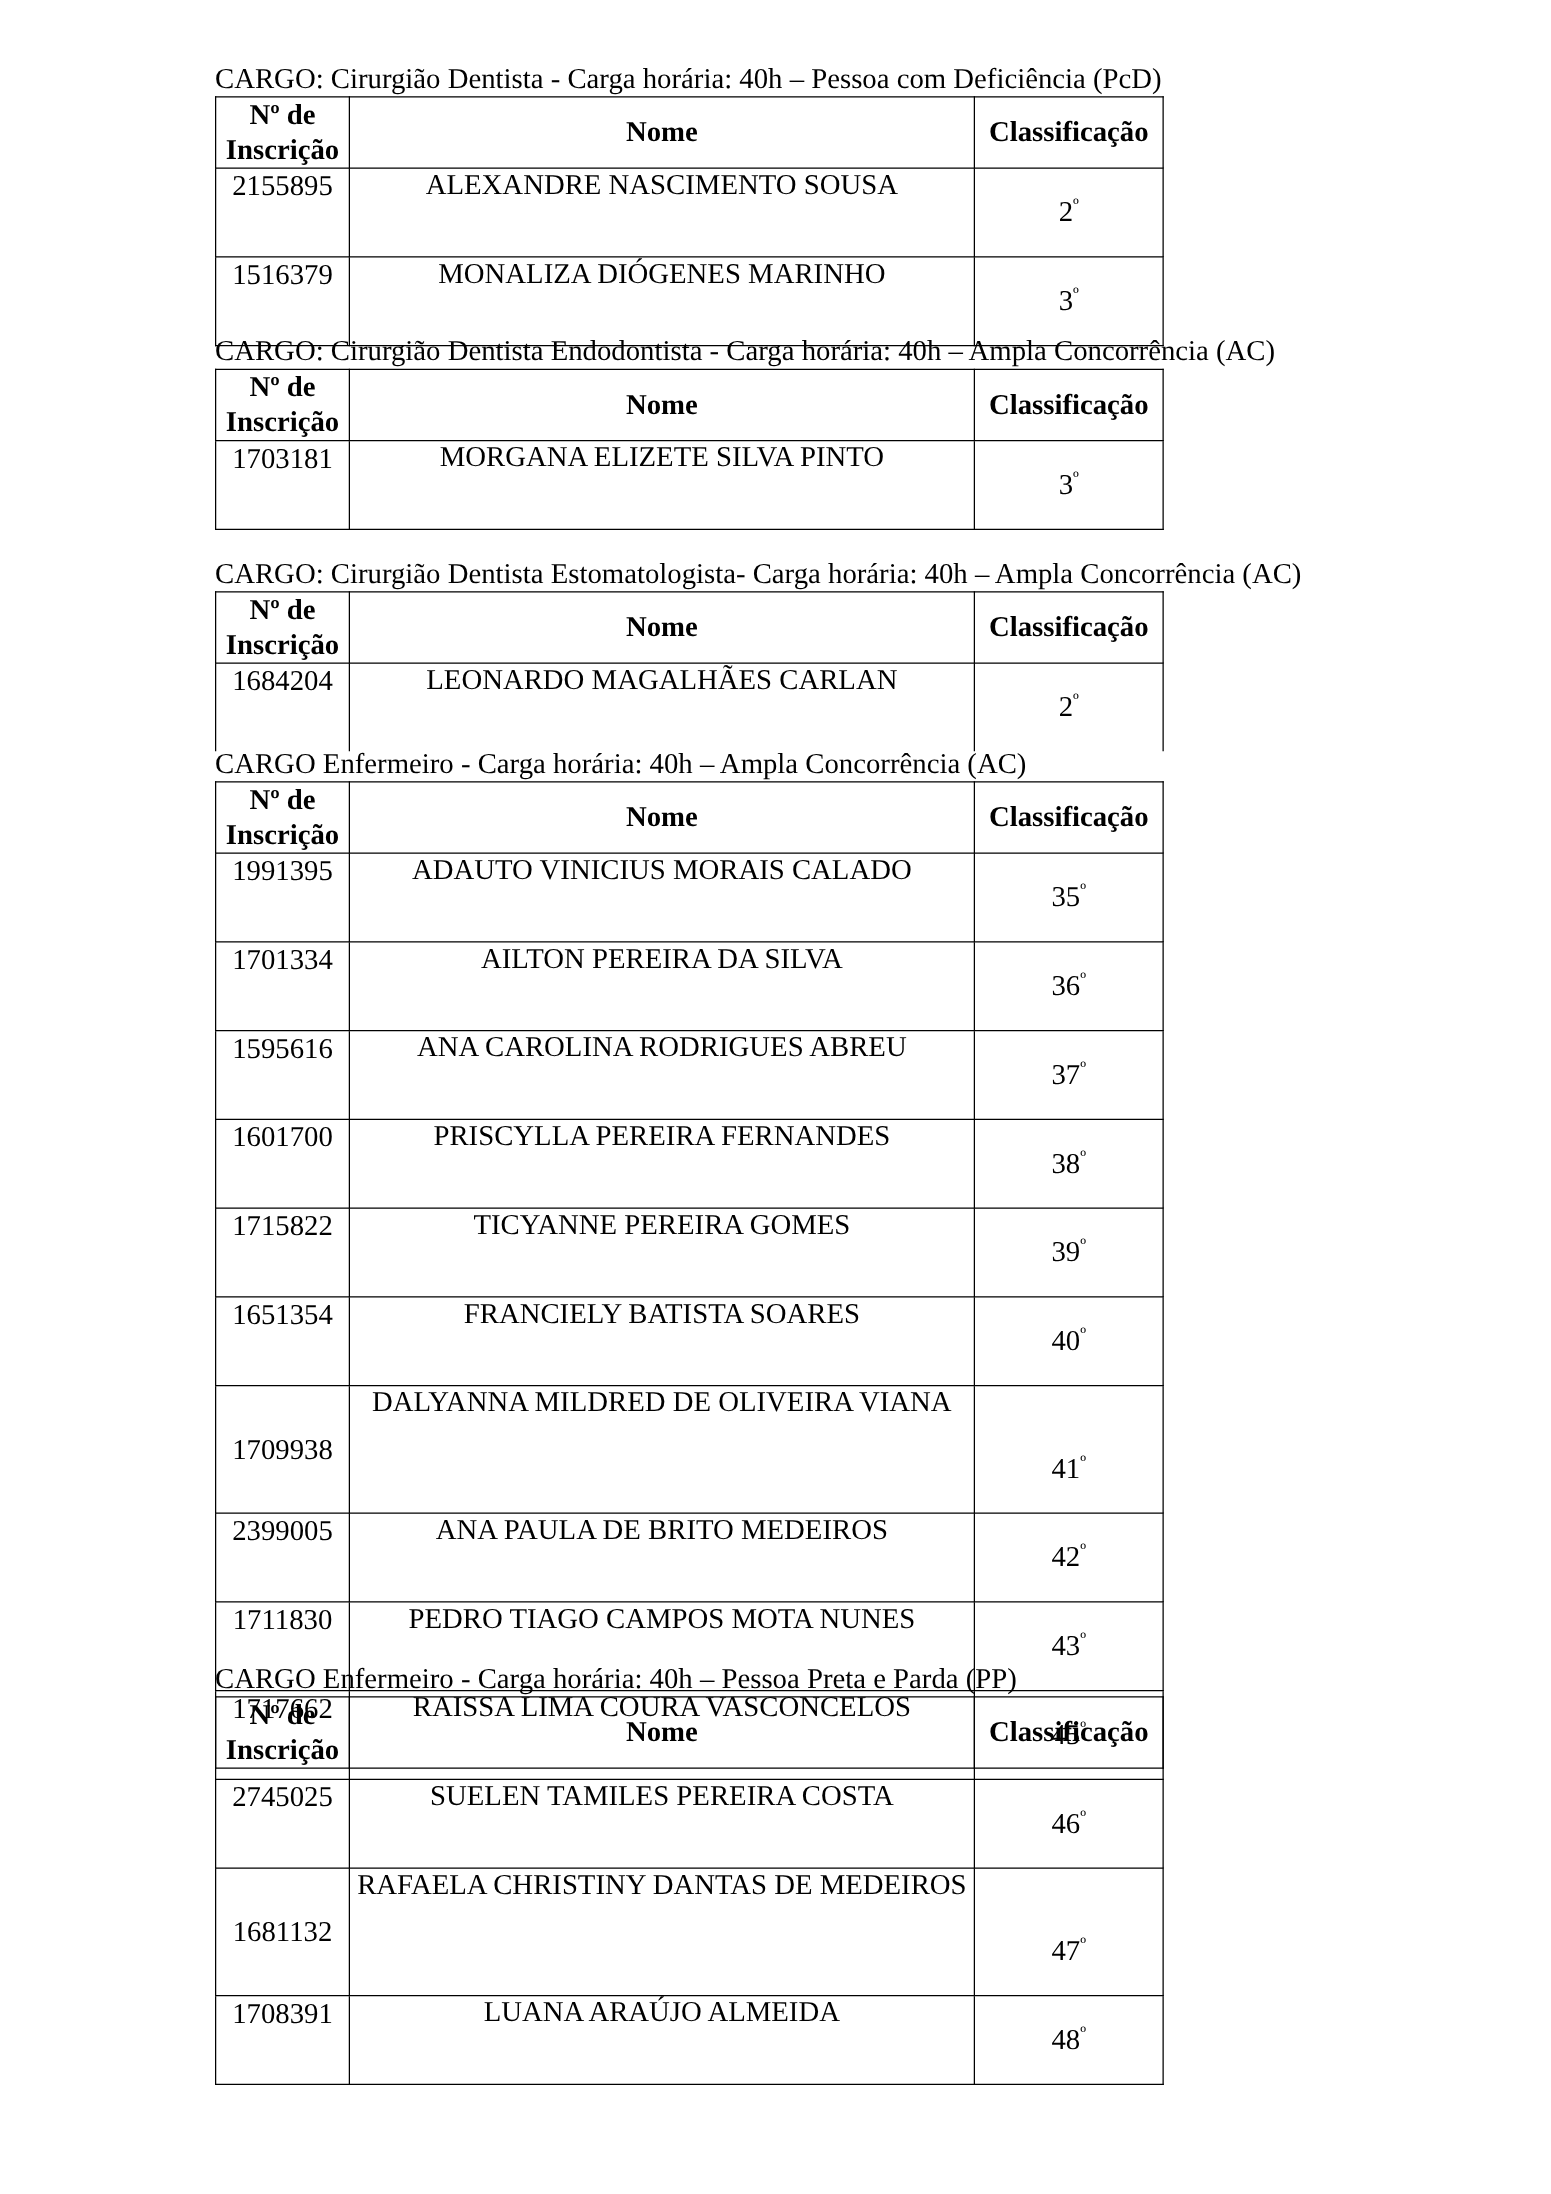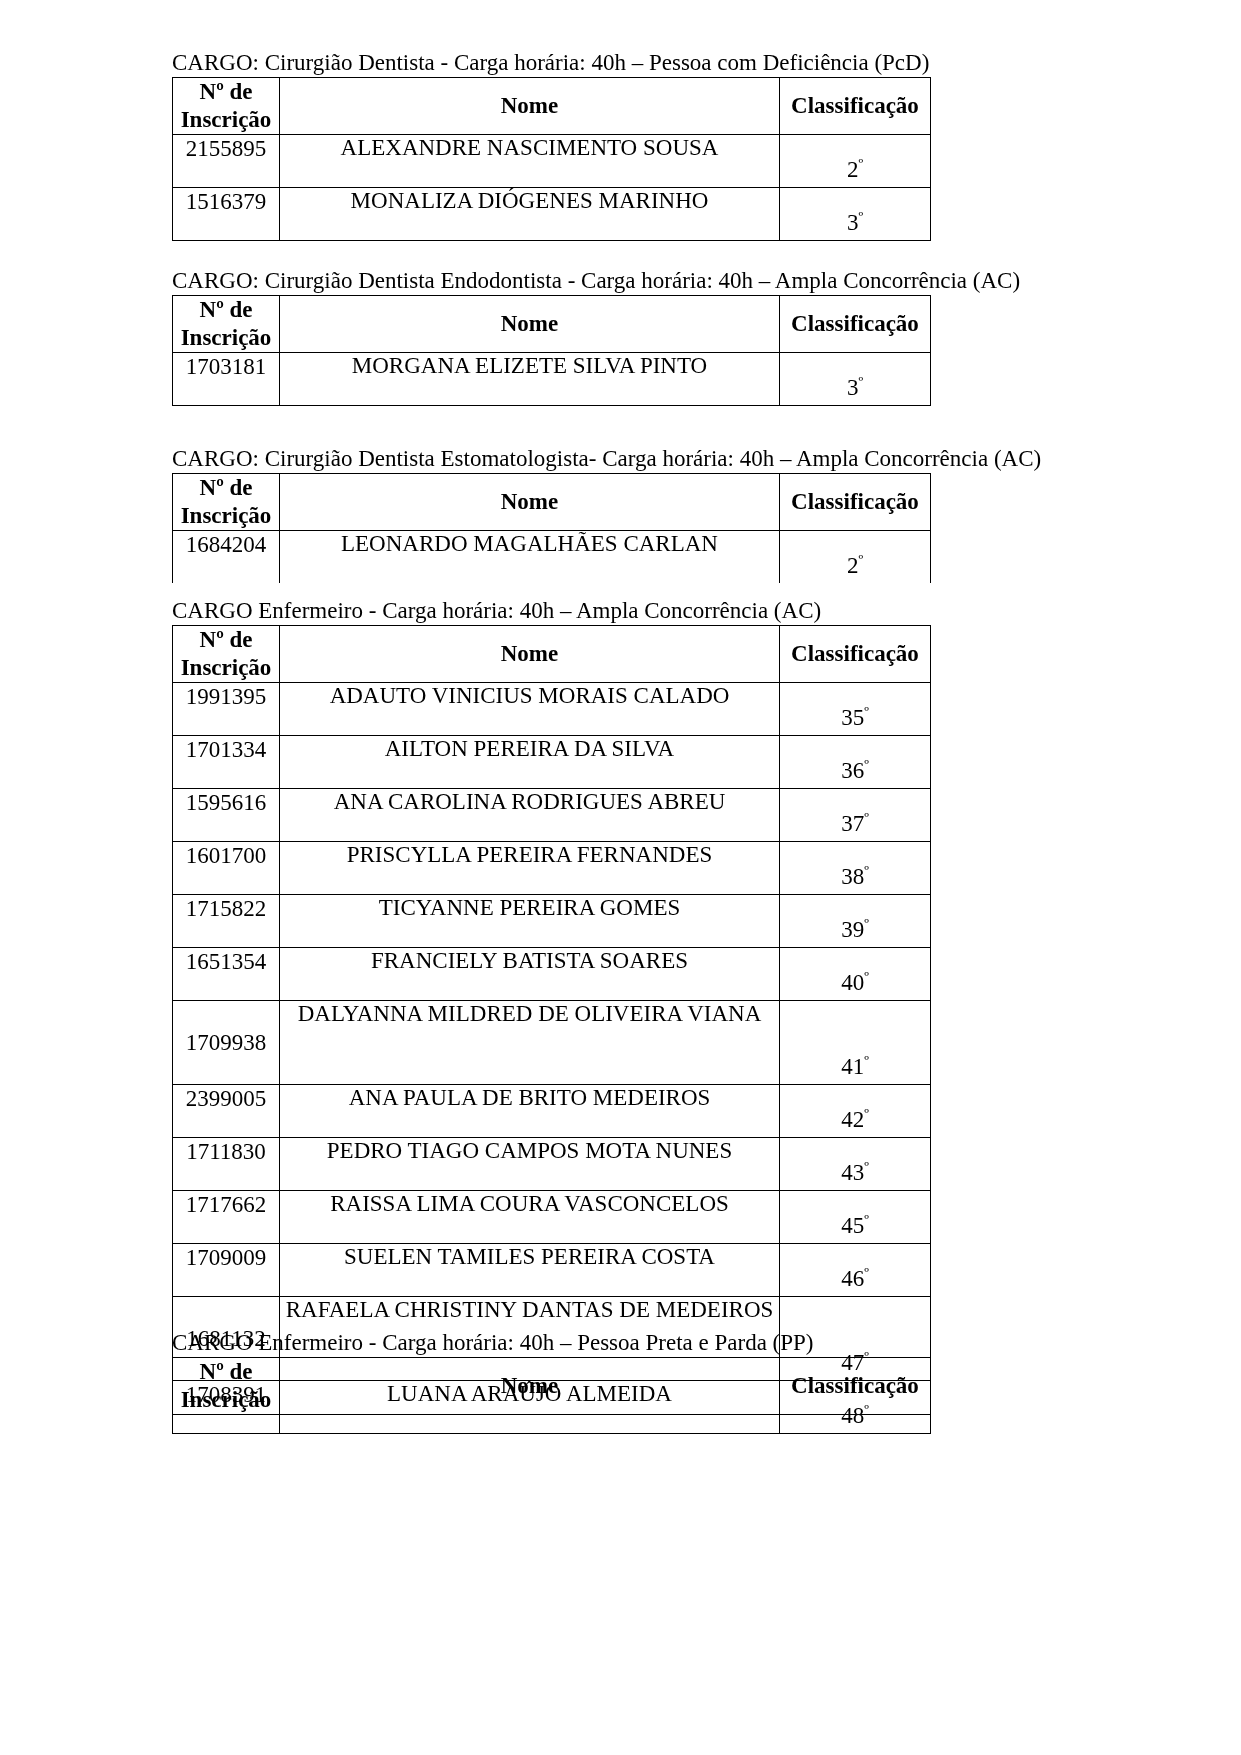--- a/index.html
+++ b/index.html
@@ -7,21 +7,21 @@
          font-family: "Liberation Serif", "DejaVu Serif", serif; color: #000; }
   .section { position: absolute; left: 172px; width: 892px; }
   .caption { font-size: 23px; line-height: 26px; text-align: justify; text-align-last: left; margin: 0; }
   table { border-collapse: collapse; width: 758px; table-layout: fixed; margin-top: 1px; }
   col.c1 { width: 107px; } col.c2 { width: 500px; } col.c3 { width: 151px; }
   th, td { border: 1.5px solid #000; padding: 0; font-size: 23px; }
   th { font-weight: bold; text-align: center; line-height: 28px; height: 56px; }
   td { text-align: center; vertical-align: top; line-height: 26px; }
   td.ins { padding-top: 1px; }
   td.nome { padding-top: 0; }
-  td.cls { vertical-align: bottom; padding-bottom: 4px; }
+  td.cls { vertical-align: bottom; padding-bottom: 22px; }
   td.ins.mid { vertical-align: middle; margin-top: 16px; }
   tr.r48 td { height: 48px; }
   tr.r79 td { height: 79px; }
   .noborder-bottom td { border-bottom: none; }
   sup { font-size: 15px; vertical-align: 8px; line-height: 0; }
 </style>
 </head>
 <body>
 
 <div id="doc">
@@ -162,21 +162,21 @@
       <td class="ins">1711830</td>
       <td class="nome">PEDRO TIAGO CAMPOS MOTA NUNES</td>
       <td class="cls">43<sup>º</sup></td>
     </tr>
           <tr class="r48">
       <td class="ins">1717662</td>
       <td class="nome">RAISSA LIMA COURA VASCONCELOS</td>
       <td class="cls">45<sup>º</sup></td>
     </tr>
           <tr class="r48">
-      <td class="ins">1709009</td>
+      <td class="ins">2745025</td>
       <td class="nome">SUELEN TAMILES PEREIRA COSTA</td>
       <td class="cls">46<sup>º</sup></td>
     </tr>
           <tr class="r79">
       <td class="ins mid">1681132</td>
       <td class="nome">RAFAELA CHRISTINY DANTAS DE MEDEIROS</td>
       <td class="cls">47<sup>º</sup></td>
     </tr>
           <tr class="r48">
       <td class="ins">1708391</td>

